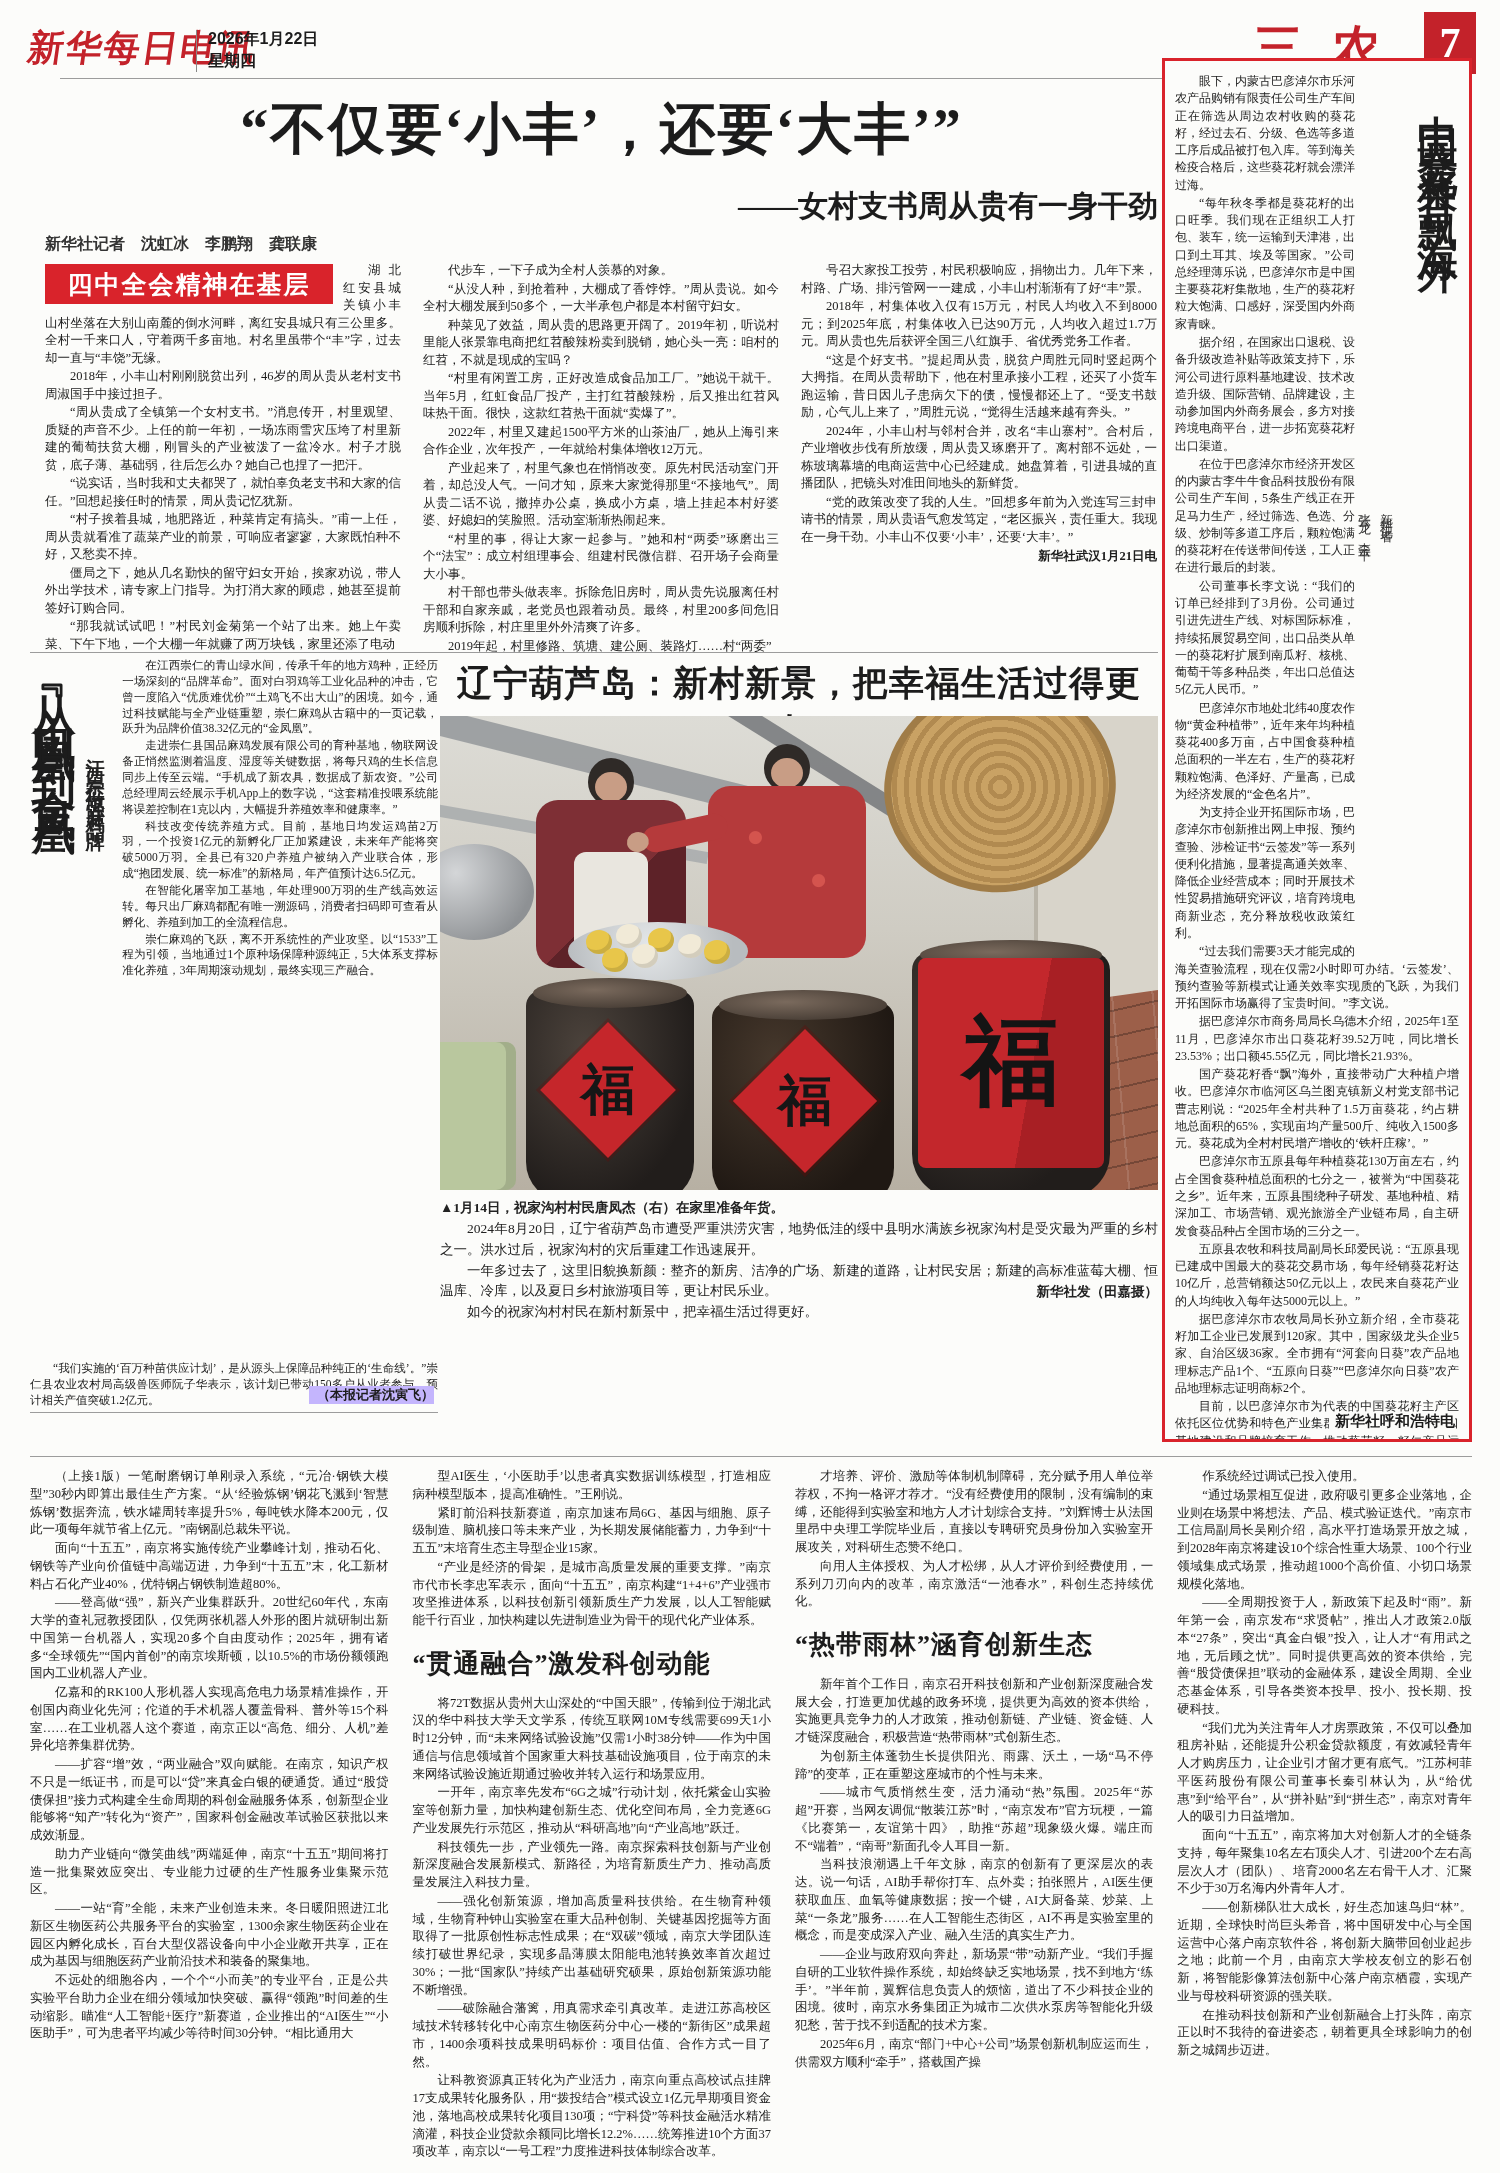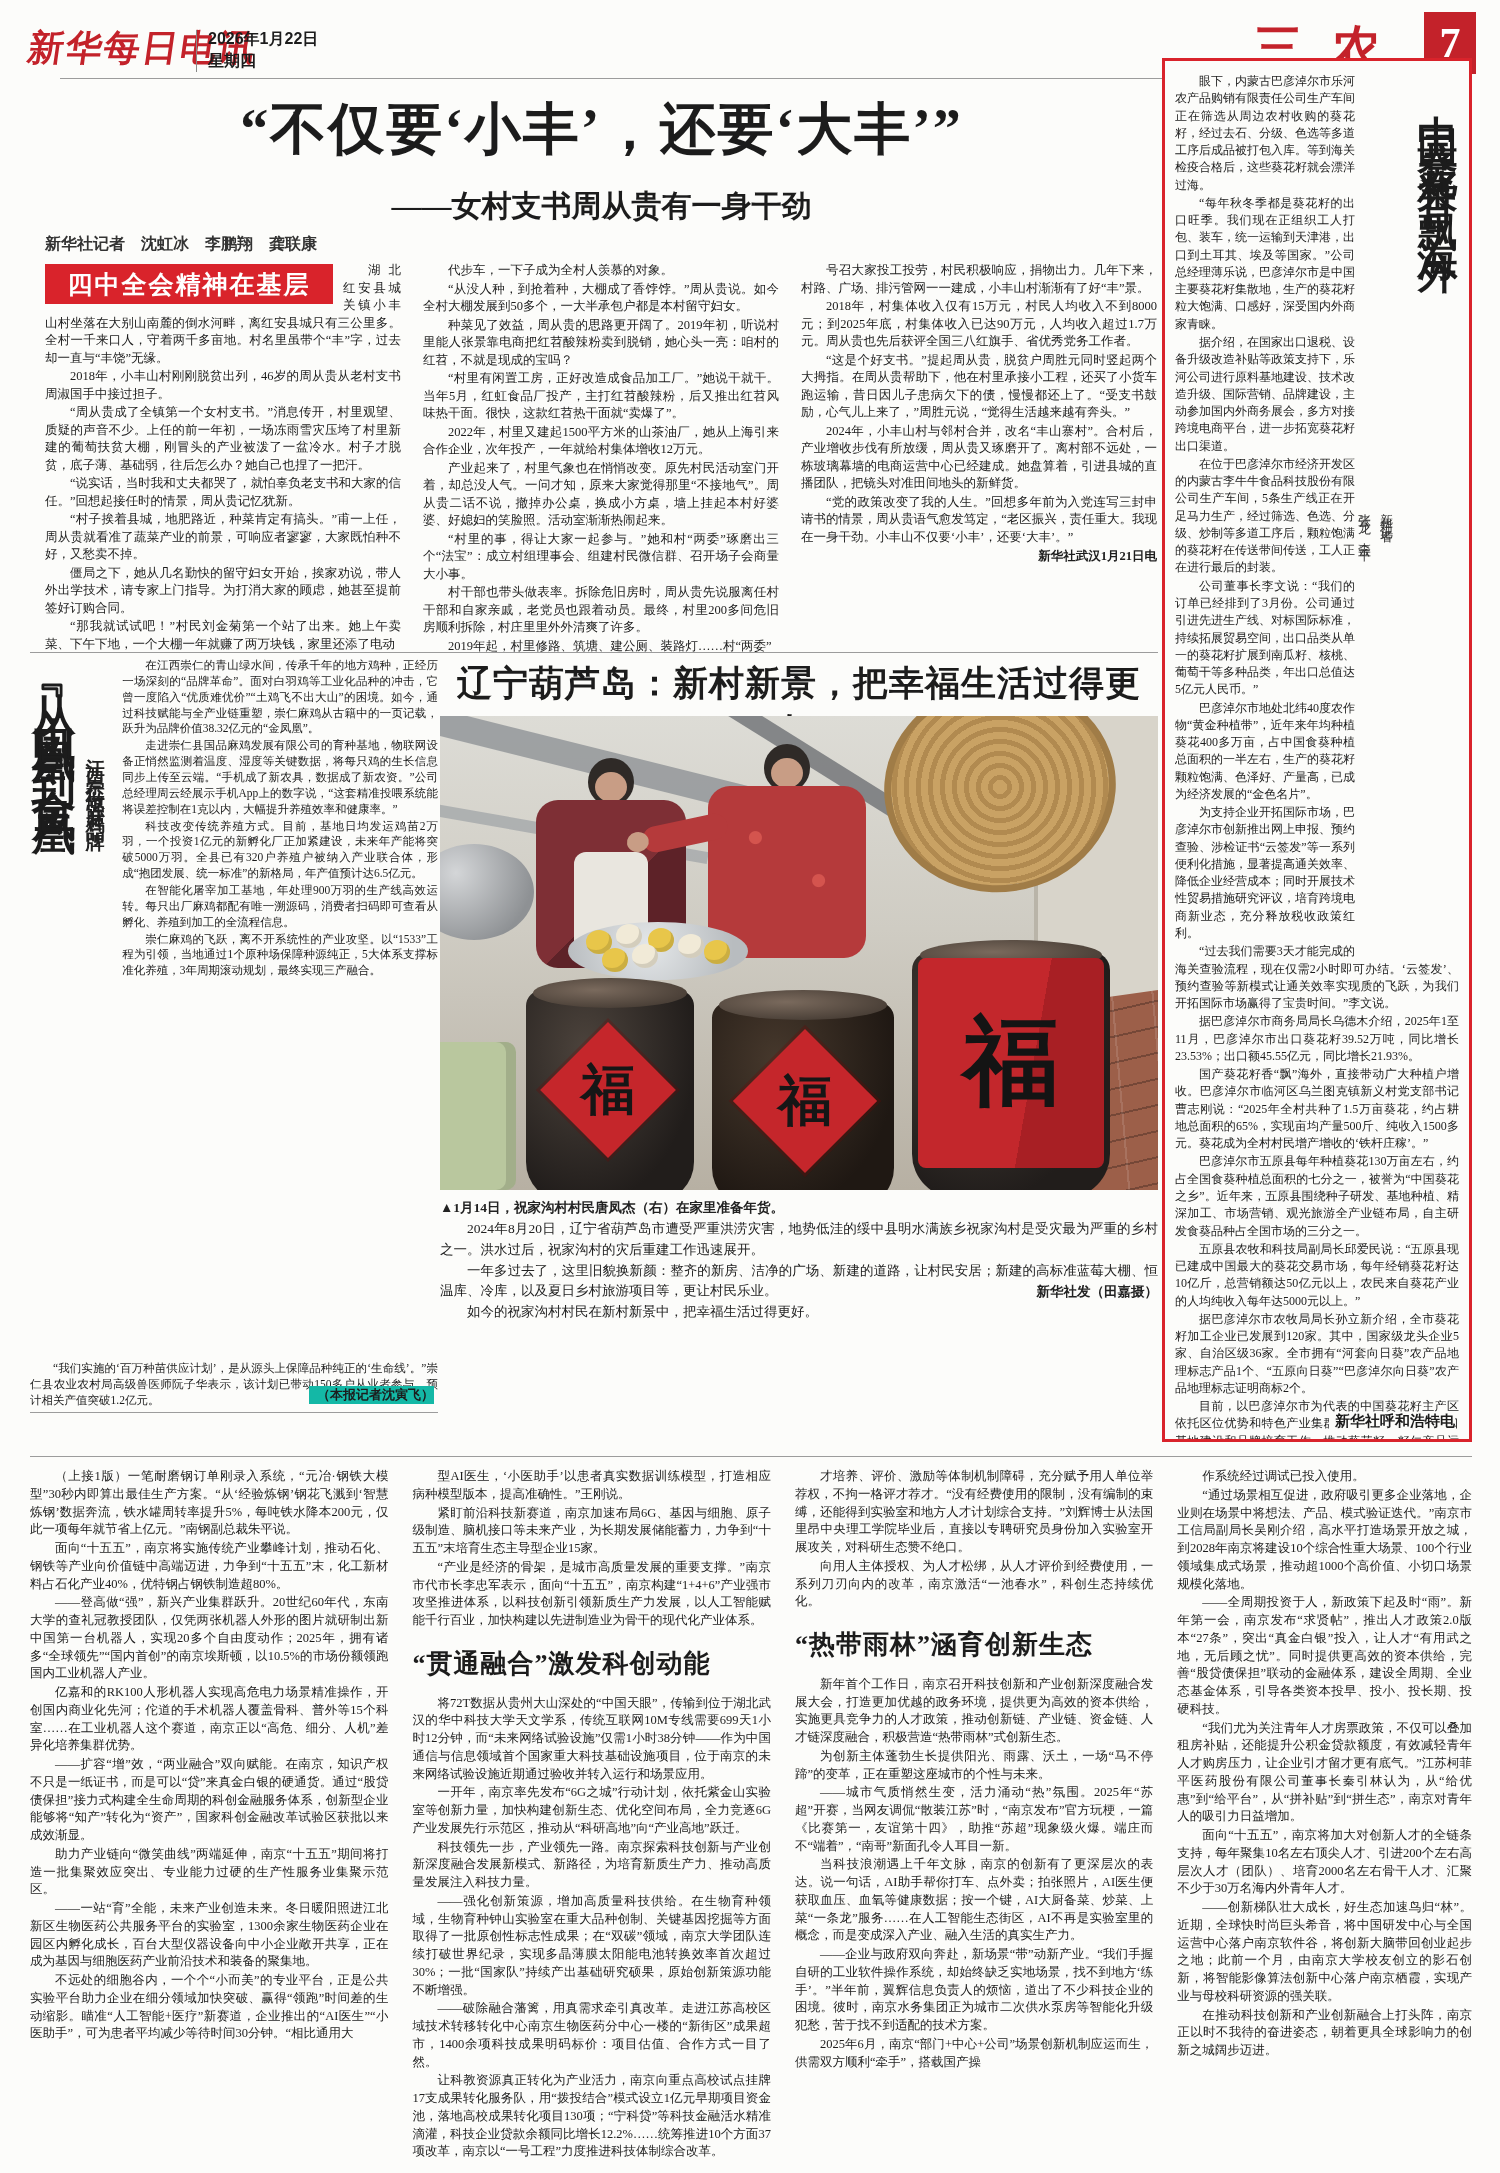--- a/index.html
+++ b/index.html
@@ -15,41 +15,41 @@
   .mast-divider{position:absolute;left:196px;top:30px;width:1px;height:42px;background:#888;}
   .mast-date{position:absolute;left:208px;top:28px;font-size:16px;font-weight:bold;line-height:1.4;
     font-family:"Liberation Sans","DejaVu Sans",sans-serif;}
   .section-name{position:absolute;right:90px;top:16px;font-size:48px;font-weight:900;color:#c3222a;
     letter-spacing:30px;}
   .page-box{position:absolute;right:24px;top:12px;width:52px;height:62px;background:#c3222a;
     color:#fff;font-size:42px;font-weight:900;display:flex;align-items:center;justify-content:center;}
   
   .lead-headline{position:absolute;left:45px;top:92px;width:1113px;text-align:center;
     font-size:56px;font-weight:900;letter-spacing:2px;}
-  .lead-deck{position:absolute;left:45px;top:186px;width:1113px;text-align:center;
+  .lead-deck{position:absolute;left:45px;top:186px;width:1113px;text-align:right;
     font-size:30px;font-weight:bold;}
   .lead-byline{position:absolute;left:45px;top:234px;width:1113px;text-align:left;
     font-size:16px;font-weight:bold;color:#333;}
   .lead-cols{position:absolute;left:45px;top:262px;width:1113px;height:390px;display:flex;gap:22px;overflow:hidden;}
   .lead-col{width:356px;font-size:12.5px;line-height:1.4;overflow:hidden;}
   .para{text-indent:2em;text-align:justify;margin:0 0 1px 0;}
   .kicker{float:left;width:288px;height:40px;background:#d9232b;color:#fff;margin:2px 10px 6px 0;
     display:flex;align-items:center;justify-content:center;font-size:25px;font-weight:bold;
     font-family:"Liberation Sans","DejaVu Sans",sans-serif;letter-spacing:2px;}
   .dateline{font-weight:bold;text-align:right;margin-top:2px;}
   
   .left-feature{position:absolute;left:30px;top:658px;width:408px;height:748px;overflow:hidden;}
   .lf-top{display:flex;}
   .v-title{writing-mode:vertical-rl;text-orientation:upright;font-size:44px;font-weight:900;
     letter-spacing:12px;line-height:1.05;height:700px;margin-right:6px;}
   .v-sub{writing-mode:vertical-rl;text-orientation:upright;font-size:19px;font-weight:bold;
     letter-spacing:8px;height:430px;margin:86px 14px 0 0;color:#222;}
   .lf-narrow{flex:1;font-size:11.5px;line-height:1.38;}
   .lf-wide{font-size:11.5px;line-height:1.4;margin-top:2px;}
-  .lf-credit{position:absolute;right:4px;bottom:2px;font-weight:bold;font-size:13px;background:#14b8a6;padding-left:8px;}
+  .lf-credit{position:absolute;right:4px;bottom:2px;font-weight:bold;font-size:13px;background:#c4b5fd;padding-left:8px;}
   
   .ps-headline{position:absolute;left:440px;top:660px;width:718px;text-align:center;
     font-size:35px;font-weight:900;letter-spacing:1px;}
   .photo{position:absolute;left:440px;top:716px;width:718px;height:474px;overflow:hidden;
     background:linear-gradient(180deg,#dddcd6 0%,#cfccc3 45%,#b7b0a3 100%);}
   .beam{position:absolute;background:#8f9296;opacity:.8;}
   .beam.b1{width:420px;height:26px;left:-40px;top:36px;transform:rotate(14deg);}
   .beam.b2{width:380px;height:18px;left:120px;top:-6px;transform:rotate(32deg);background:#6e7174;}
   .beam.b3{width:300px;height:12px;left:-30px;top:110px;transform:rotate(10deg);background:#a4a7aa;}
   .ph-wall{position:absolute;right:0;top:0;width:120px;height:100%;background:#d8d4ca;border-left:4px solid #b9b4a8;}

